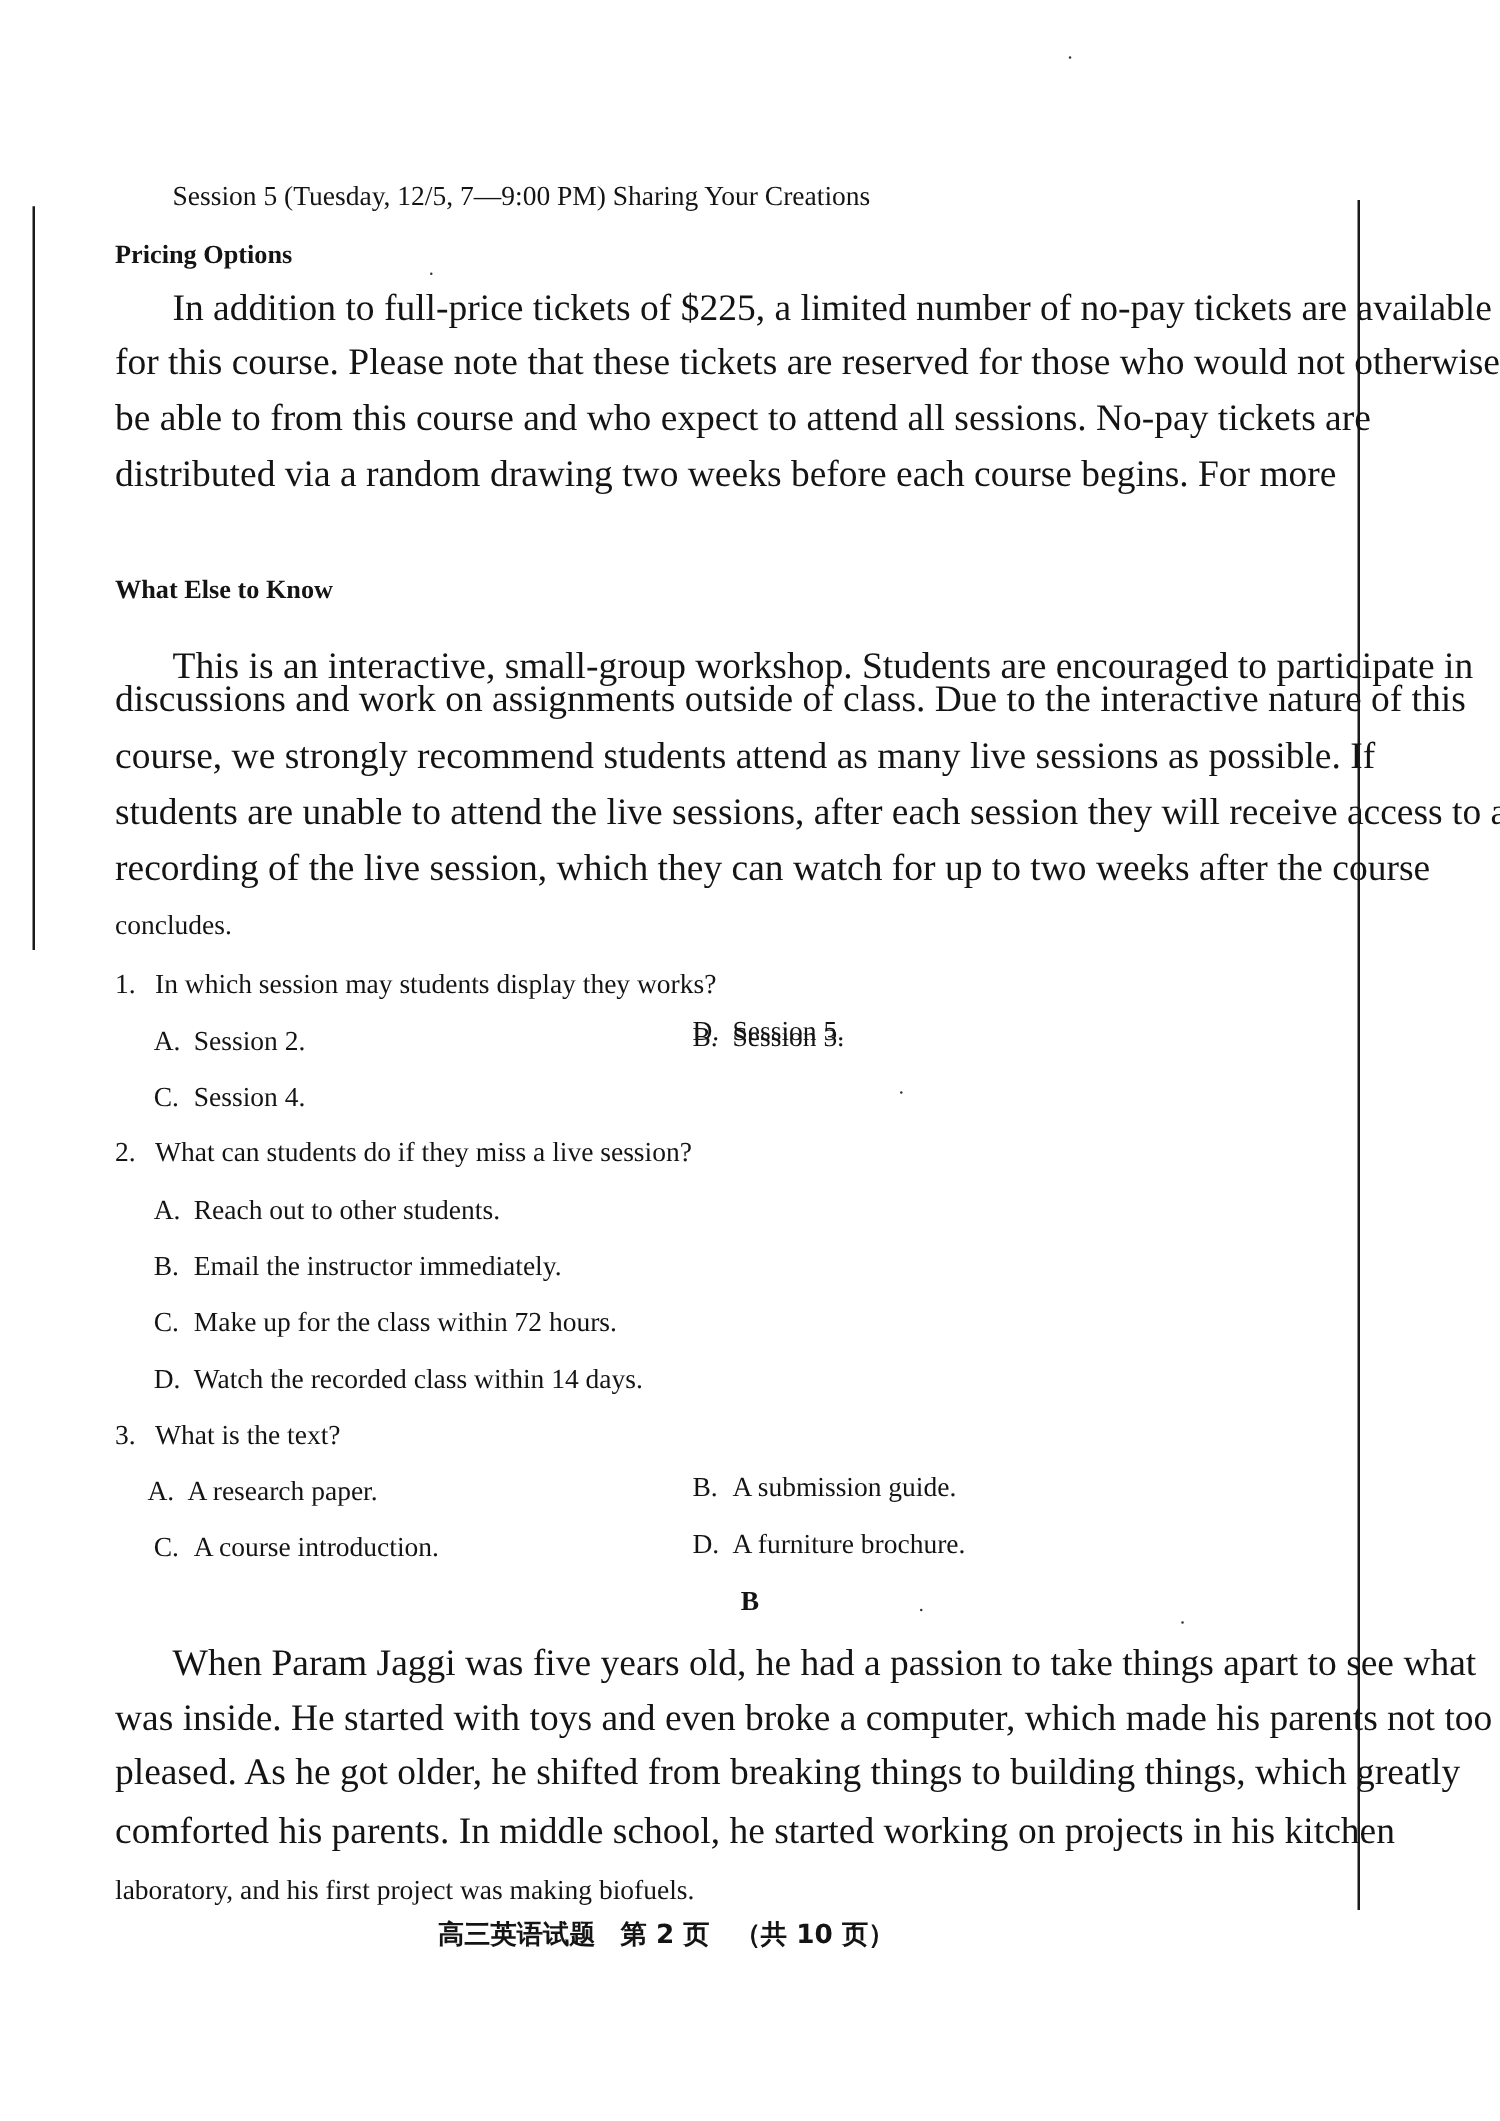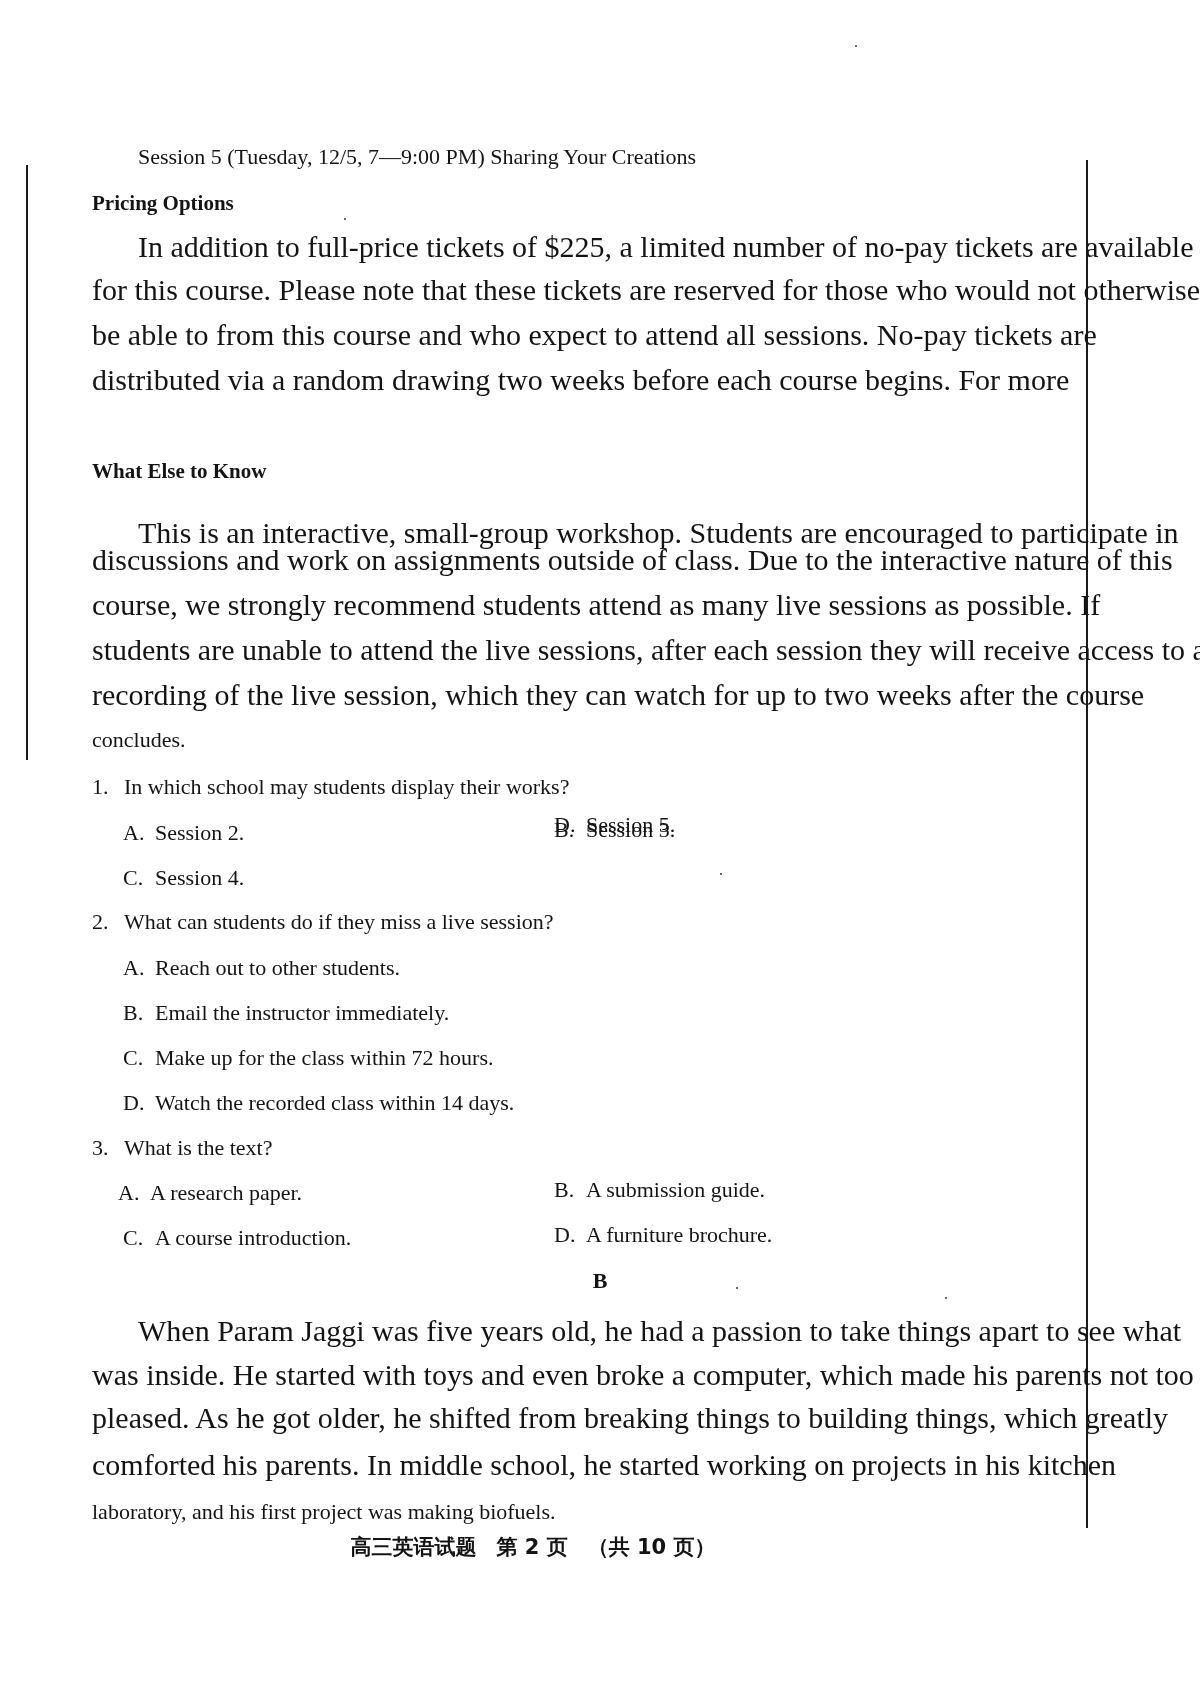--- a/index.html
+++ b/index.html
@@ -104,21 +104,21 @@
 
   <div class="line heading" style="left:92px; top:456px;">What Else to Know</div>
   <div class="just indent" style="top:500px;margin-top:18px;">This is an interactive, small-group workshop. Students are encouraged to participate in</div>
   <div class="just" style="top:545px;">discussions and work on assignments outside of class. Due to the interactive nature of this</div>
   <div class="just" style="top:590px;">course, we strongly recommend students attend as many live sessions as possible. If</div>
   <div class="just" style="top:635px;">students are unable to attend the live sessions, after each session they will receive access to a</div>
   <div class="just" style="top:680px;">recording of the live session, which they can watch for up to two weeks after the course</div>
   <div class="line" style="left:92px; top:725px;">concludes.</div>
 
   <div class="line" style="left:92px; top:772px;">
-    <span class="opt-label">1.</span><span>In which school may students display their works?</span>
+    <span class="opt-label">1.</span><span>In which session may students display they works?</span>
   </div>
   <div class="line" style="left:123px; top:818px;">
     <span class="opt-label">A.</span><span>Session 2.</span>
   </div>
   <div class="line" style="left:554px; top:815px;">
     <span class="opt-label">B.</span><span>Session 3.</span>
   </div>
   <div class="line" style="left:123px; top:863px;">
     <span class="opt-label">C.</span><span>Session 4.</span>
   </div>

